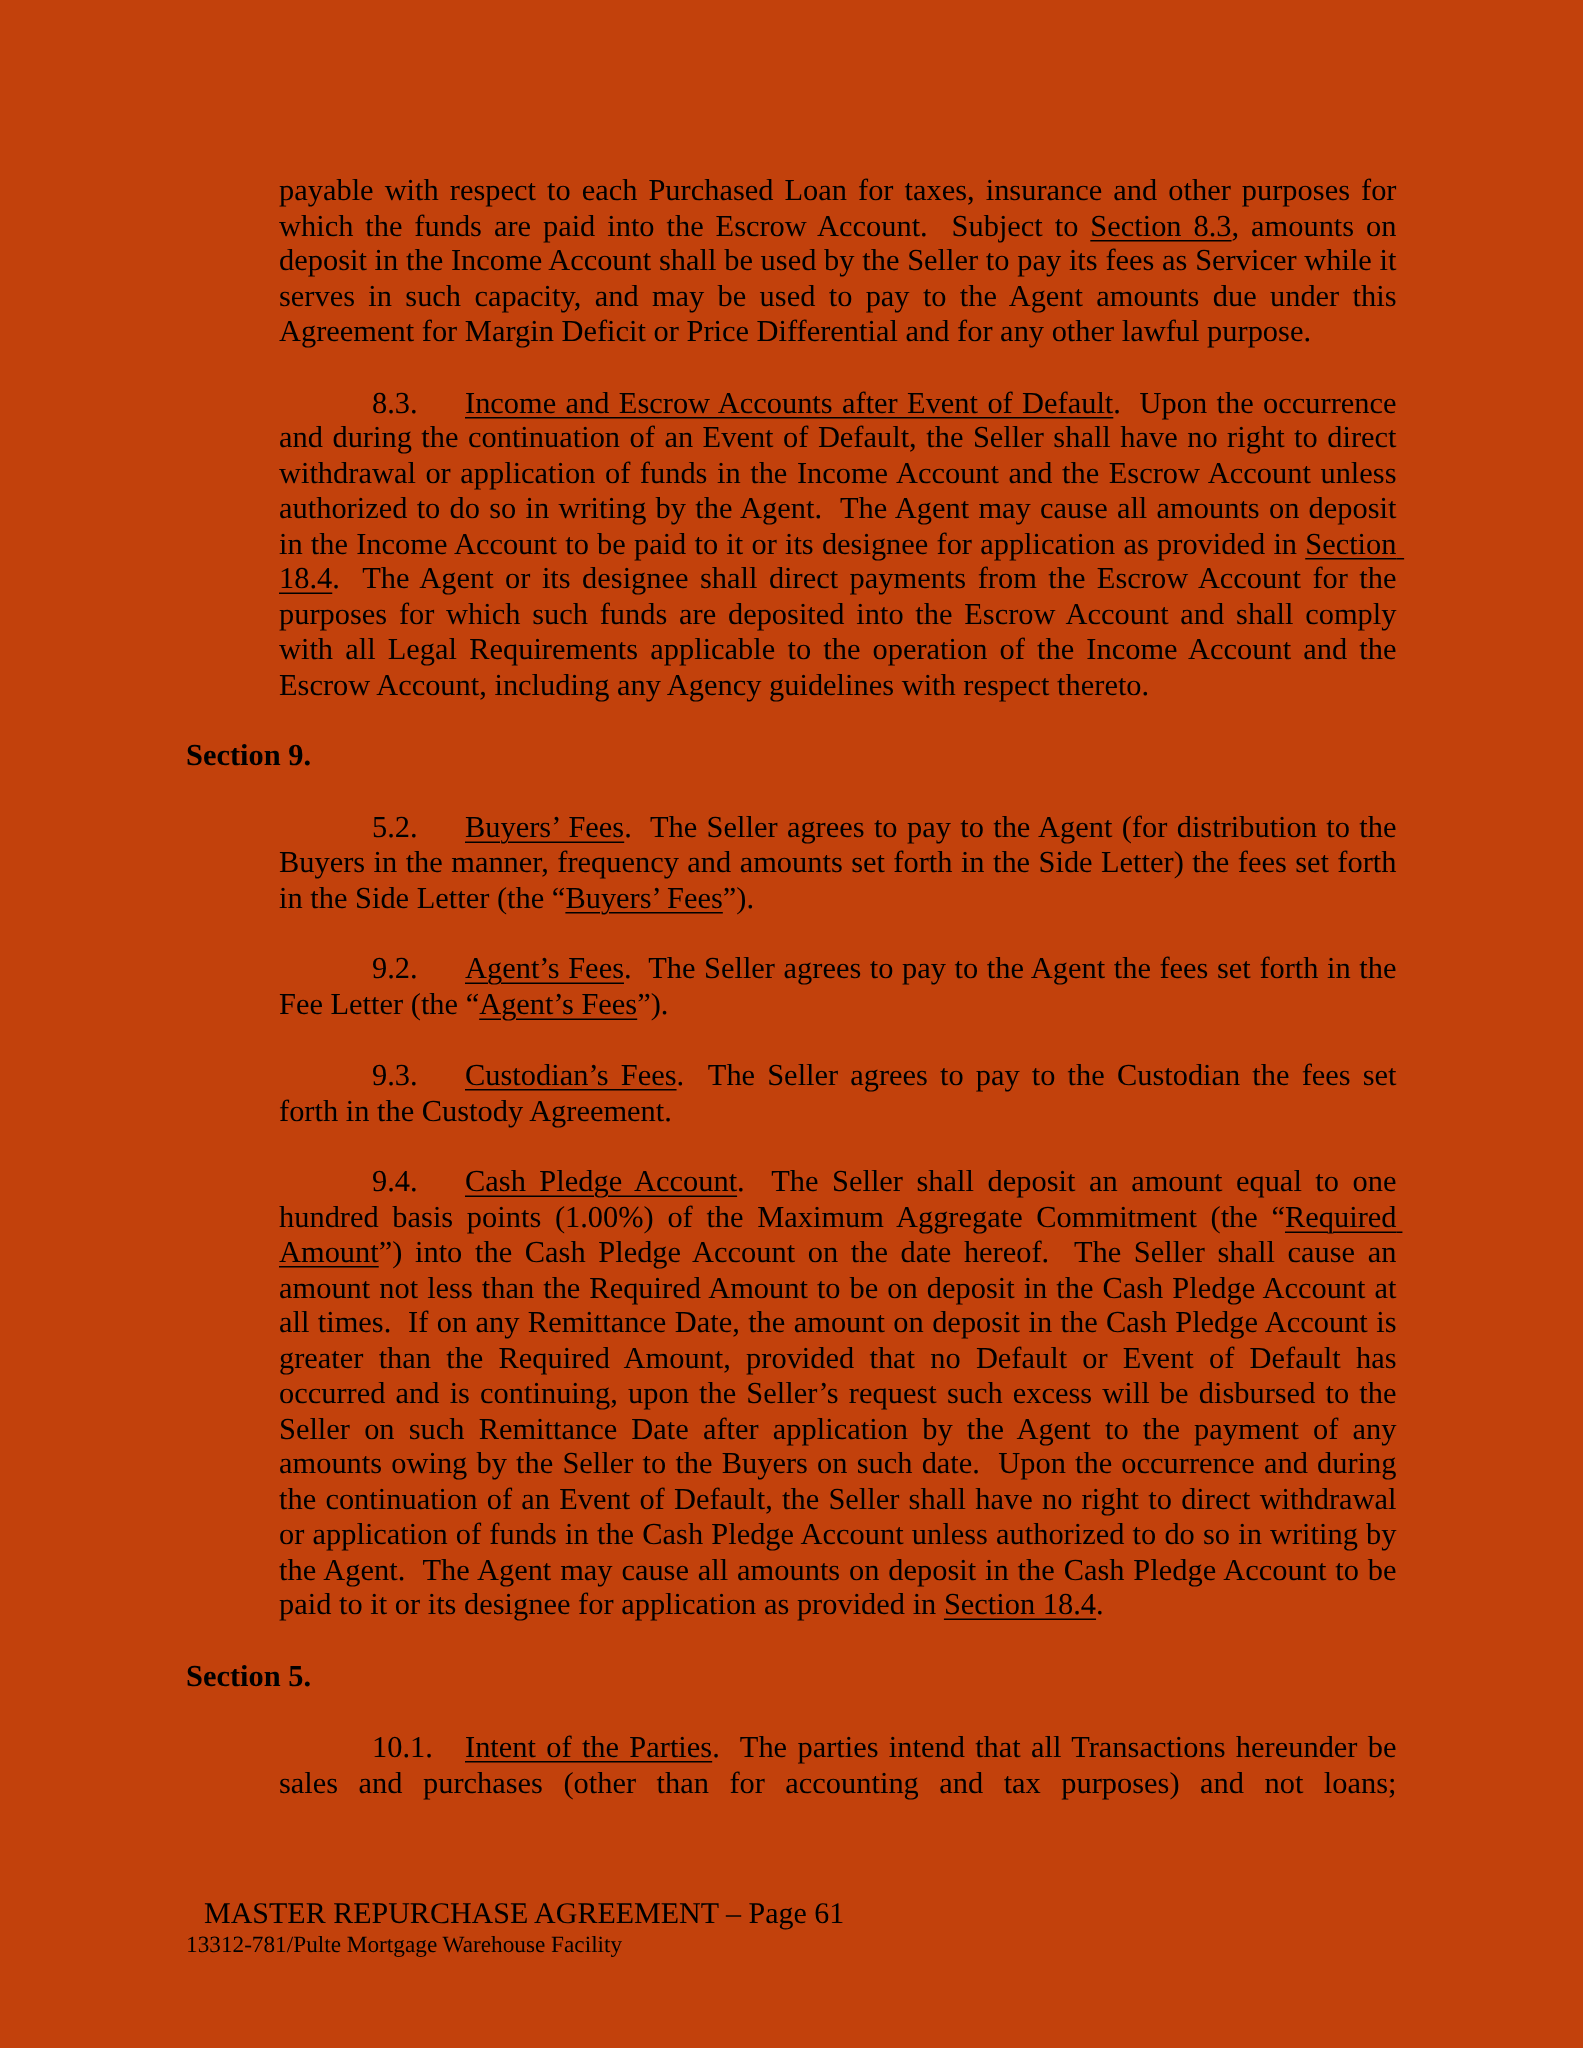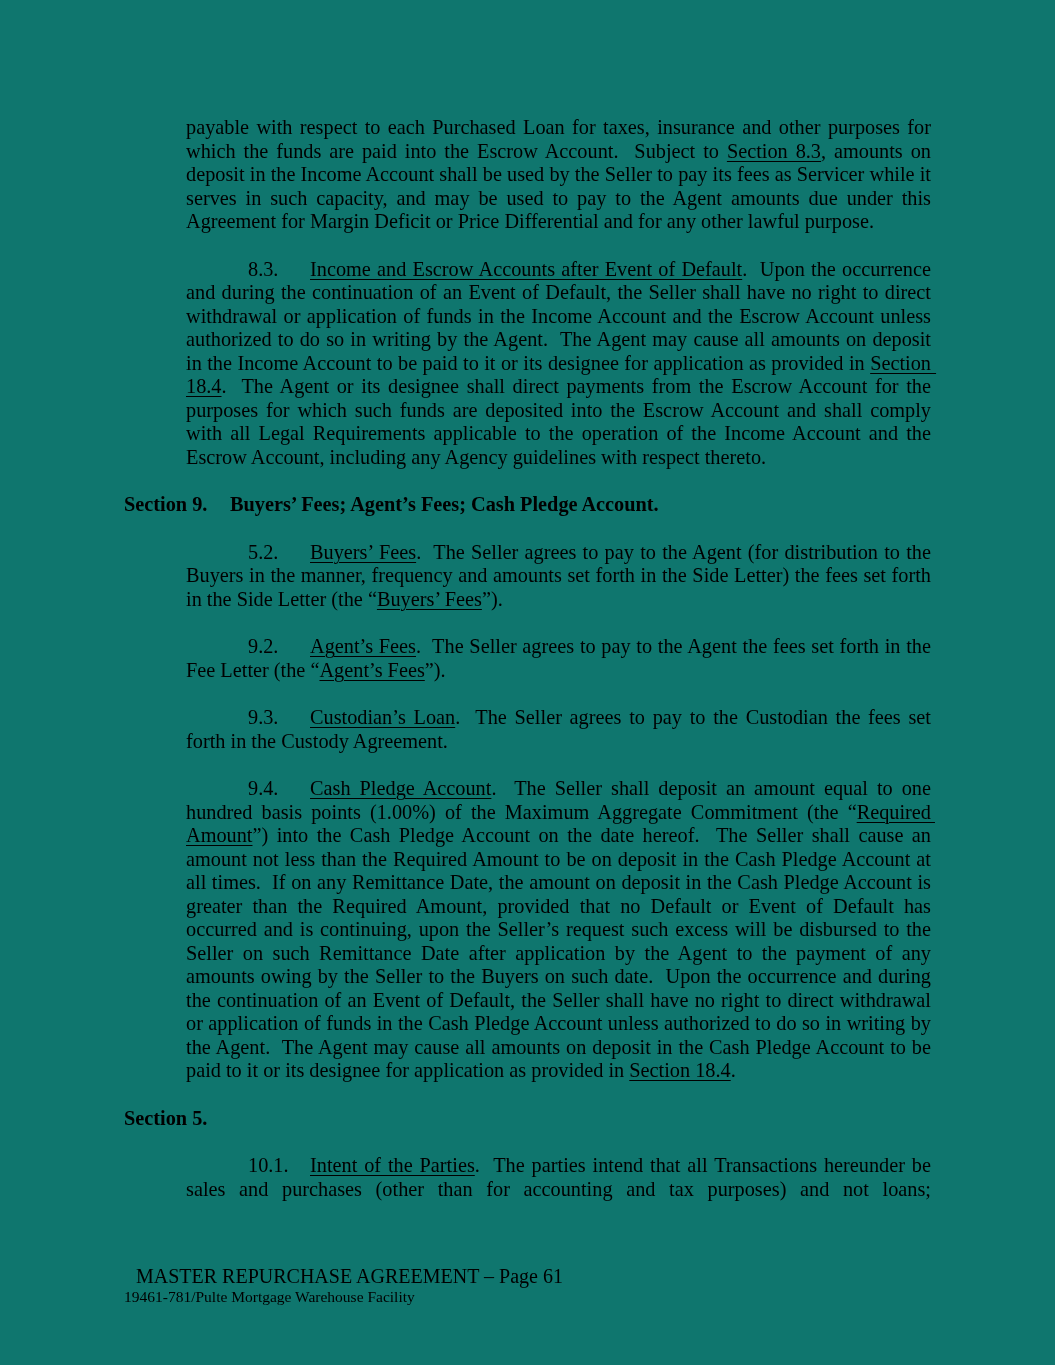--- a/index.html
+++ b/index.html
@@ -1,20 +1,20 @@
 <!DOCTYPE html>
 <html><head>
 <meta charset="utf-8">
 <style>
   html, body { margin: 0; padding: 0; background: #ffffff; }
   .page {
     position: relative;
     width: 1055px;
     height: 1365px;
-    background: #0f766e;
+    background: #c2410c;
     color: #000000;
     font-family: "Liberation Serif", serif;
     overflow: hidden;
   }
   .doc-body {
     position: absolute;
     left: 124px;
     top: 116px;
     width: 807px;
   }
@@ -55,28 +55,27 @@
 </style>
 </head>
 <body>
 
 <div class="page">
   <div class="doc-body">
       <p class="para"><span>payable with respect to each Purchased Loan for taxes, insurance and other purposes for which the funds are paid into the Escrow Account.  Subject to </span><span class="u">Section 8.3</span><span>, amounts on deposit in the Income Account shall be used by the Seller to pay its fees as Servicer while it serves in such capacity, and may be used to pay to the Agent amounts due under this Agreement for Margin Deficit or Price Differential and for any other lawful purpose.</span></p>
       <p class="para indented"><span class="p-num">8.3.</span><span class="u">Income and Escrow Accounts after Event of Default</span><span>.  Upon the occurrence and during the continuation of an Event of Default, the Seller shall have no right to direct withdrawal or application of funds in the Income Account and the Escrow Account unless authorized to do so in writing by the Agent.  The Agent may cause all amounts on deposit in the Income Account to be paid to it or its designee for application as provided in </span><span class="u">Section 18.4</span><span>.  The Agent or its designee shall direct payments from the Escrow Account for the purposes for which such funds are deposited into the Escrow Account and shall comply with all Legal Requirements applicable to the operation of the Income Account and the Escrow Account, including any Agency guidelines with respect thereto.</span></p>
       <div class="heading">
         <span class="h-num">Section 9.</span>
-        <span class="h-title">Buyers’ Fees; Agent’s Fees; Cash Pledge Account.</span>
       </div>
       <p class="para indented"><span class="p-num">5.2.</span><span class="u">Buyers’ Fees</span><span>.  The Seller agrees to pay to the Agent (for distribution to the Buyers in the manner, frequency and amounts set forth in the Side Letter) the fees set forth in the Side Letter (the “</span><span class="u">Buyers’ Fees</span><span>”).</span></p>
       <p class="para indented"><span class="p-num">9.2.</span><span class="u">Agent’s Fees</span><span>.  The Seller agrees to pay to the Agent the fees set forth in the Fee Letter (the “</span><span class="u">Agent’s Fees</span><span>”).</span></p>
-      <p class="para indented"><span class="p-num">9.3.</span><span class="u">Custodian’s Loan</span><span>.  The Seller agrees to pay to the Custodian the fees set forth in the Custody Agreement.</span></p>
+      <p class="para indented"><span class="p-num">9.3.</span><span class="u">Custodian’s Fees</span><span>.  The Seller agrees to pay to the Custodian the fees set forth in the Custody Agreement.</span></p>
       <p class="para indented"><span class="p-num">9.4.</span><span class="u">Cash Pledge Account</span><span>.  The Seller shall deposit an amount equal to one hundred basis points (1.00%) of the Maximum Aggregate Commitment (the “</span><span class="u">Required Amount</span><span>”) into the Cash Pledge Account on the date hereof.  The Seller shall cause an amount not less than the Required Amount to be on deposit in the Cash Pledge Account at all times.  If on any Remittance Date, the amount on deposit in the Cash Pledge Account is greater than the Required Amount, provided that no Default or Event of Default has occurred and is continuing, upon the Seller’s request such excess will be disbursed to the Seller on such Remittance Date after application by the Agent to the payment of any amounts owing by the Seller to the Buyers on such date.  Upon the occurrence and during the continuation of an Event of Default, the Seller shall have no right to direct withdrawal or application of funds in the Cash Pledge Account unless authorized to do so in writing by the Agent.  The Agent may cause all amounts on deposit in the Cash Pledge Account to be paid to it or its designee for application as provided in </span><span class="u">Section 18.4</span><span>.</span></p>
       <div class="heading">
         <span class="h-num">Section 5.</span>
       </div>
       <p class="para indented jlast"><span class="p-num">10.1.</span><span class="u">Intent of the Parties</span><span>.  The parties intend that all Transactions hereunder be sales and purchases (other than for accounting and tax purposes) and not loans;</span></p>
     </div>
   <div class="footer">
     <div class="f1">MASTER REPURCHASE AGREEMENT – Page 61</div>
-    <div class="f2">19461-781/Pulte Mortgage Warehouse Facility</div>
+    <div class="f2">13312-781/Pulte Mortgage Warehouse Facility</div>
   </div>
 </div>
 
 </body></html>

